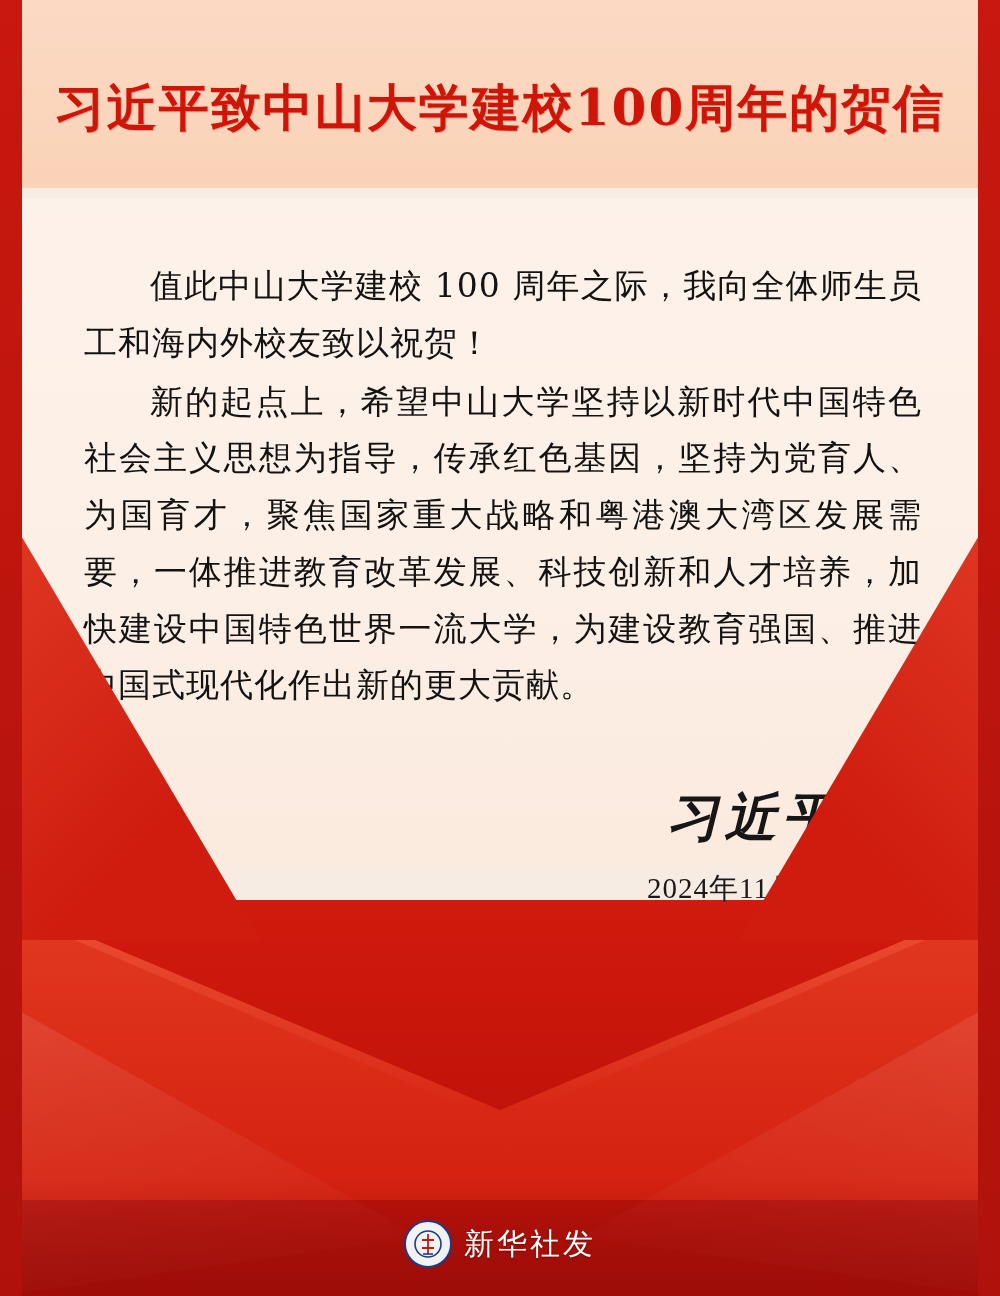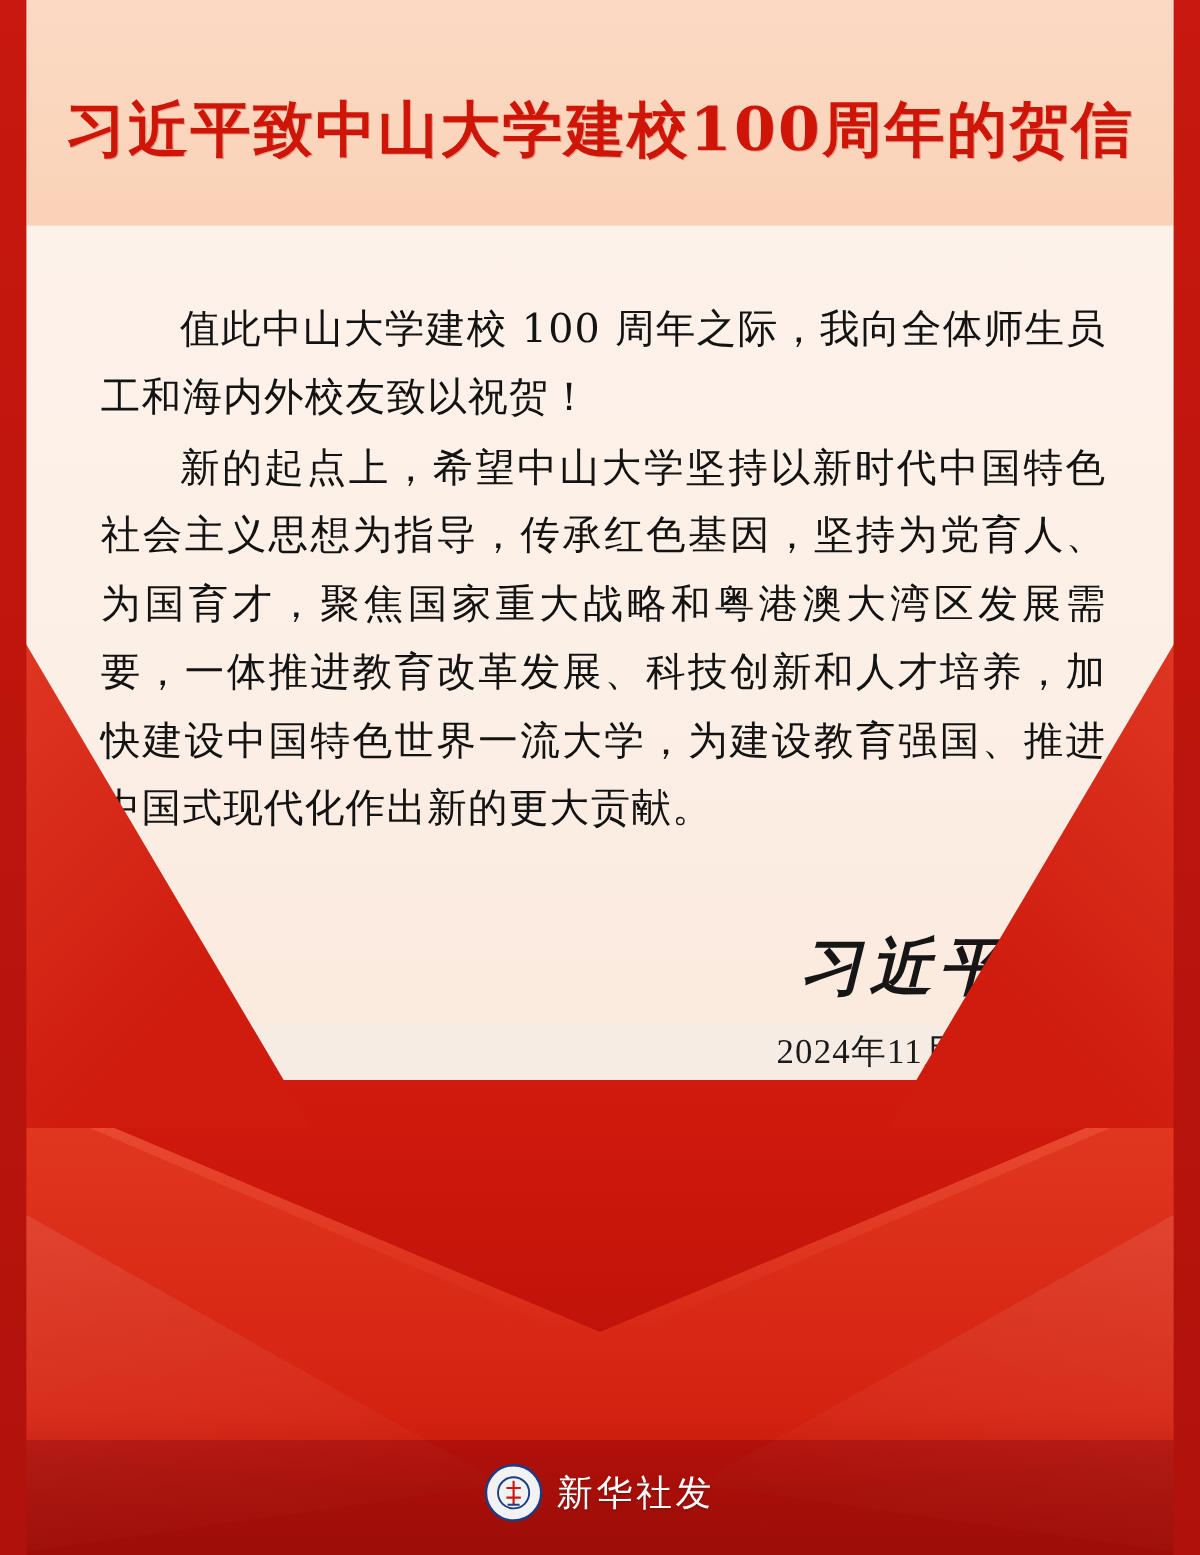--- a/index.html
+++ b/index.html
@@ -59,21 +59,21 @@
     font-weight: 700;
     font-size: 50px;
     letter-spacing: 2px;
     text-shadow: 1px 1px 0 rgba(140, 10, 5, 0.25);
     white-space: nowrap;
   }
 
   
   .paper {
     position: absolute;
-    top: 186px;
+    top: 198px;
     left: 22px;
     width: 956px;
     height: 667px;
     background: linear-gradient(180deg, #fdf2ea 0%, #fcefe6 60%, #fbeade 100%);
     z-index: 3;
   }
 
   .letter-body {
     position: absolute;
     top: 60px;

